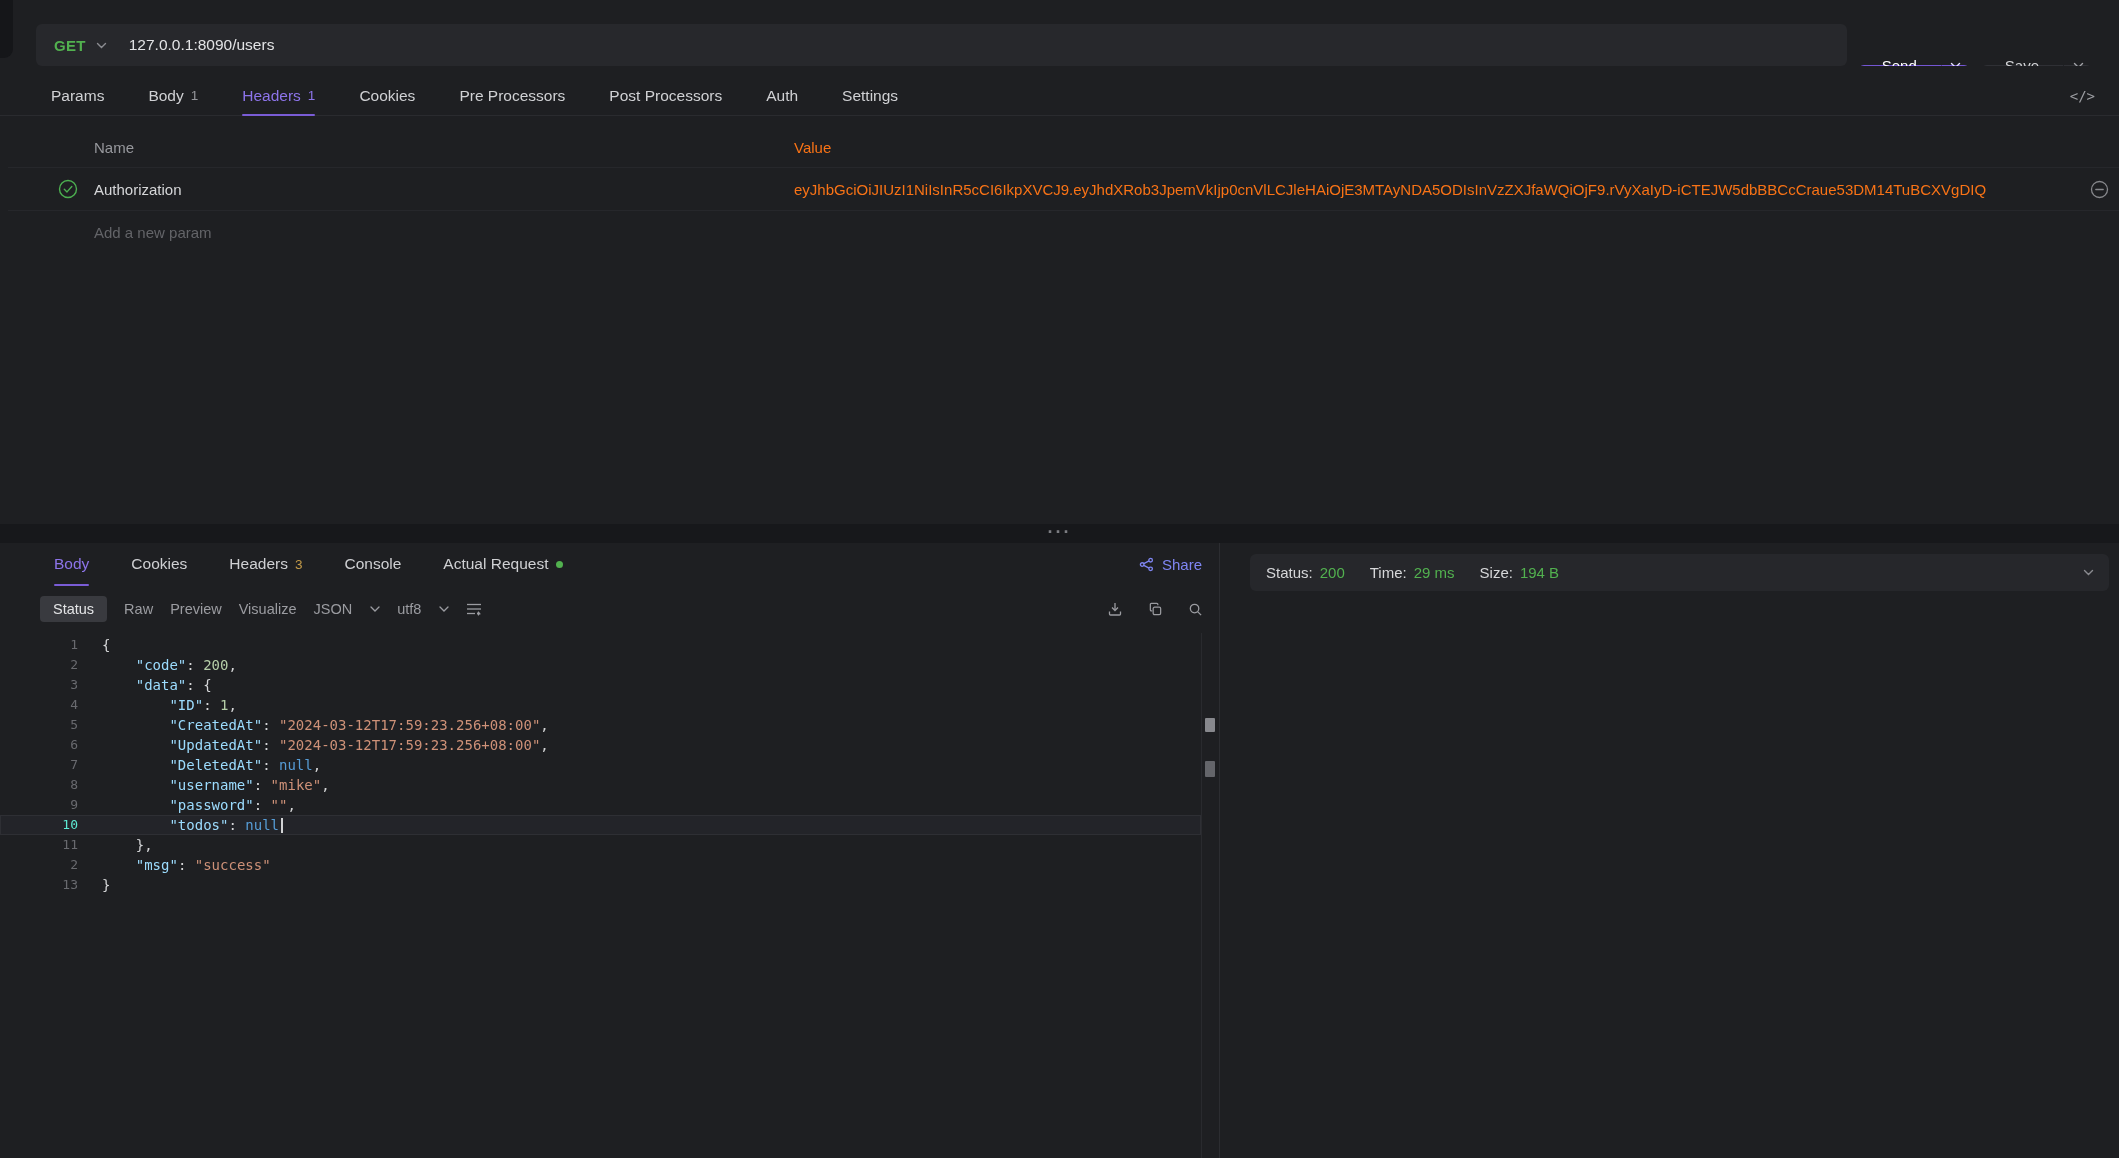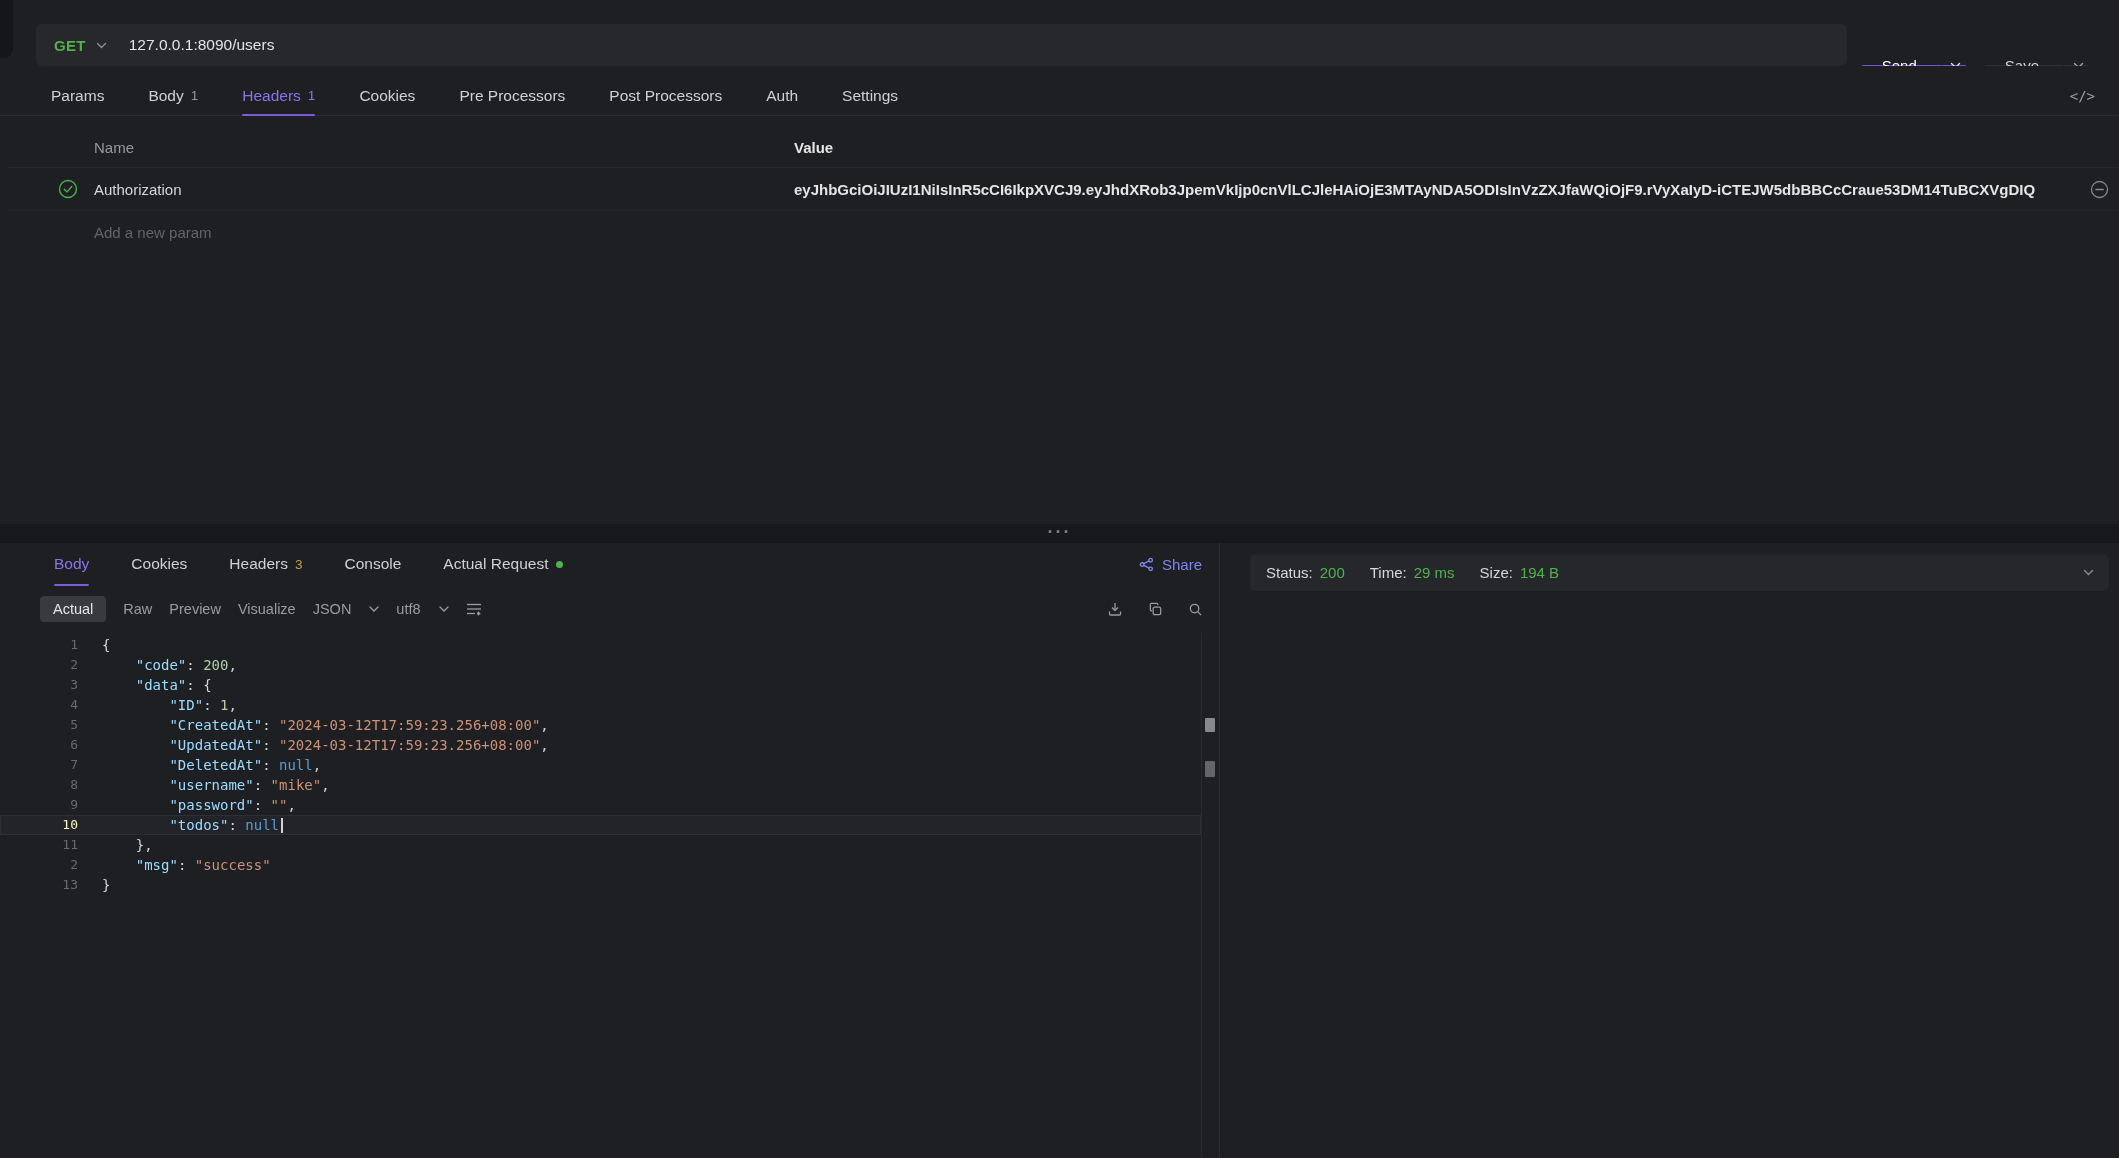--- a/index.html
+++ b/index.html
@@ -34,21 +34,21 @@
   .tab.active::after{content:"";position:absolute;left:0;right:0;bottom:-1px;height:2px;background:#7a5cd6;border-radius:1px;}
   .code-icon{margin-left:auto;font-family:"DejaVu Sans Mono",monospace;font-size:14px;color:#9d9ea3;cursor:pointer;}
 
   
   .headers-table{position:absolute;left:8px;top:116px;width:100%;font-size:15px;}
   .thead,.trow{display:flex;align-items:center;padding-left:50px;padding-right:18px;border-bottom:1px solid #26272b;}
   .thead{height:52px;padding-top:12px;color:#97989d;}
   .trow{height:43px;color:#d5d6d8;}
   .icon-cell{width:36px;display:flex;align-items:center;flex:0 0 36px;}
   .name-cell{width:700px;flex:0 0 700px;}
-  .value-cell{flex:1;min-width:0;white-space:nowrap;overflow:hidden;color:#e5e5e5;font-weight:bold;}
+  .value-cell{flex:1;min-width:0;white-space:nowrap;overflow:hidden;color:#f97316;}
   .row-action{margin-left:12px;display:flex;align-items:center;cursor:pointer;flex:0 0 auto;}
   .add-row{height:42px;display:flex;align-items:center;padding-left:86px;color:#636468;cursor:text;}
 
   
   .splitter{position:absolute;left:0;top:524px;width:100%;height:19px;background:#17181b;display:flex;align-items:center;justify-content:center;cursor:row-resize;}
   .splitter .dots{color:#7c7d82;font-size:18px;font-weight:700;letter-spacing:2px;line-height:10px;margin-top:-4px;}
 
   
   .response{position:absolute;left:0;top:543px;width:100%;bottom:0;}
   .resp-left{position:absolute;left:0;top:0;bottom:0;width:1220px;border-right:1px solid #2c2d31;}
@@ -63,21 +63,21 @@
   .dd{display:flex;align-items:center;gap:18px;cursor:pointer;}
   .tool-icon{cursor:pointer;color:#9b9ca1;display:flex;align-items:center;}
   .right-icons{margin-left:auto;display:flex;align-items:center;gap:25px;}
 
   
   .editor{position:absolute;left:0;top:90px;right:17px;bottom:0;border-right:1px solid #292a2e;font-family:"DejaVu Sans Mono",monospace;font-size:14px;line-height:20px;padding-top:2px;}
   .cl{display:flex;height:20px;align-items:center;}
   .cl .ln{width:78px;flex:0 0 78px;text-align:right;color:#696a6f;font-size:13px;user-select:none;}
   .cl .code{white-space:pre;padding-left:24px;}
   .cl.current{background:#232429;box-shadow:inset 0 0 0 1px #2e2f34;}
-  .cl.current .ln{color:#fef9c3;}
+  .cl.current .ln{color:#5eead4;}
   .cl.current .code::after{content:"";display:inline-block;width:1.5px;height:15px;background:#d2d3d5;margin-left:2px;vertical-align:-3px;}
   .tk-p{color:#d4d5d7}.tk-k{color:#9cdcfe}.tk-s{color:#ce9178}.tk-n{color:#b5cea8}.tk-nl{color:#569cd6}
   .overview{position:absolute;right:3px;top:90px;bottom:0;width:11px;}
   .mark{position:absolute;left:0;width:10px;background:#87888d;border-radius:1px;}
   .mark.m1{top:85px;height:14px;}
   .mark.m2{top:128px;height:16px;background:#64656a;}
 
   
   .resp-right{position:absolute;left:1221px;right:0;top:0;bottom:0;}
   .status-bar{margin:11px 10px 0 29px;height:37px;background:#26272b;border-radius:6px;display:flex;align-items:center;padding:0 15px 0 16px;font-size:15px;gap:7px;}
@@ -206,21 +206,21 @@
                 <circle cx="12.4" cy="12.6" r="1.9"></circle>
                 <line x1="5.2" y1="7.1" x2="10.7" y2="4.2"></line>
                 <line x1="5.2" y1="8.9" x2="10.7" y2="11.8"></line>
               </g>
             </svg>
           <span>Share</span>
         </span>
       </div>
 
       <div class="resp-toolbar">
-        <span class="view-pill active">Actual</span>
+        <span class="view-pill active">Status</span>
         <span class="view-pill">Raw</span>
         <span class="view-pill">Preview</span>
         <span class="view-pill">Visualize</span>
         <span class="dd">
           <span>JSON</span>
           <svg class="chev" width="10" height="6" viewBox="0 0 10 6">
               <path d="M1 1 L5 5 L9 1" fill="none" stroke="currentColor" stroke-width="1.3" stroke-linecap="round"></path>
             </svg>
         </span>
         <span class="dd">

